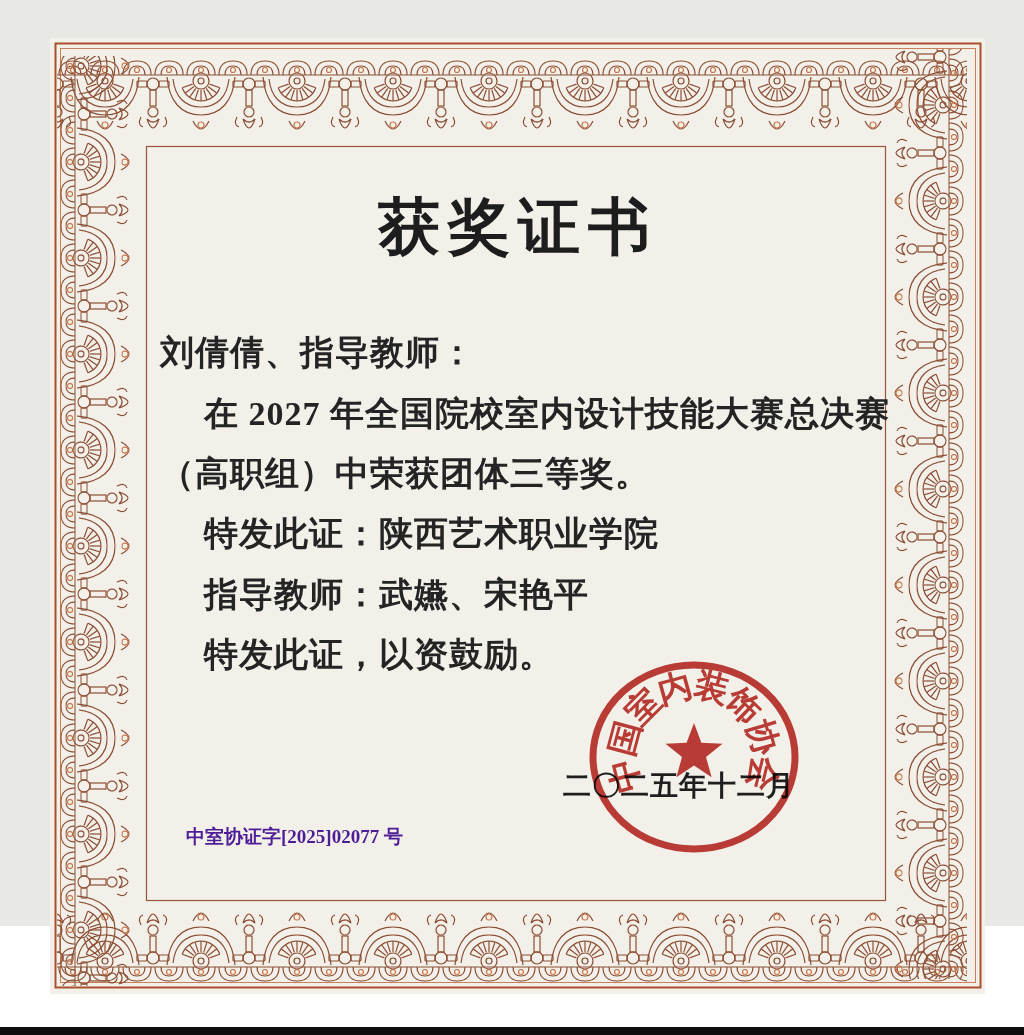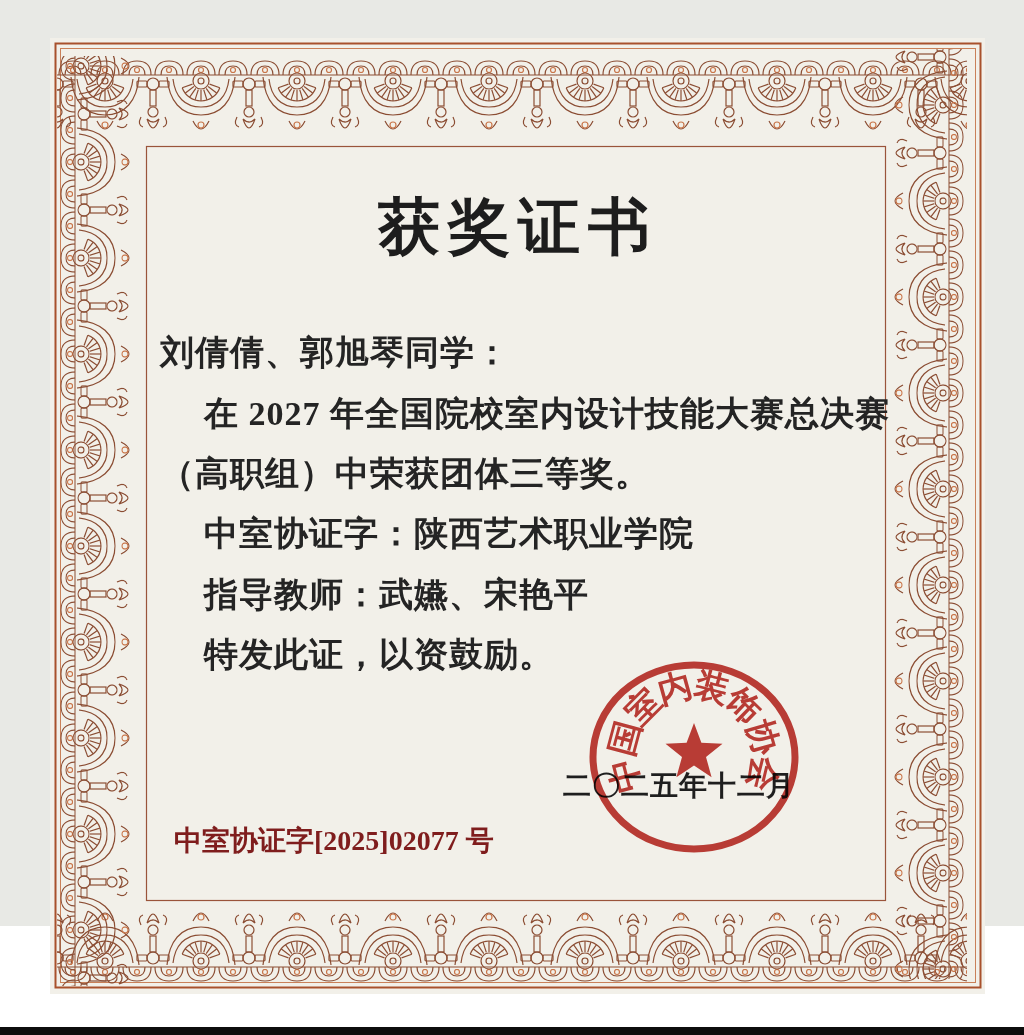--- a/index.html
+++ b/index.html
@@ -16,22 +16,22 @@
   .bodyline{position:absolute;font-size:34px;font-weight:700;color:#242424;
             line-height:1;white-space:nowrap;letter-spacing:1px;}
   .l1{left:160px;top:336px;}
   .l2{left:204px;top:397px;}
   .l3{left:160px;top:457px;}
   .l4{left:204px;top:517px;}
   .l5{left:204px;top:578px;}
   .l6{left:204px;top:638px;}
   .date{position:absolute;left:563px;top:772px;font-size:28px;font-weight:700;
         color:#1e1e1e;line-height:1;white-space:nowrap;letter-spacing:1px;}
-  .certno{position:absolute;left:174px;top:827px;font-size:28px;font-weight:600;
-          color:#7f1d1d;line-height:1;white-space:nowrap;}
+  .certno{position:absolute;left:186px;top:827px;font-size:19px;font-weight:600;
+          color:#4c1d95;line-height:1;white-space:nowrap;}
 </style>
 </head>
 <body>
 
 <div class="stage">
 
   <div class="paper"></div>
 
   <svg class="border-svg" viewBox="0 0 1024 1035">
     <defs>
@@ -99,24 +99,24 @@
           <rect x="49" y="57" width="930" height="84" fill="url(#bandH)"></rect>
         </g>
       <g transform="translate(1024,0) rotate(90)">
           <rect x="49" y="58" width="930" height="84" fill="url(#bandH)"></rect>
         </g>
     </g>
     <rect x="146.5" y="146.5" width="739" height="754" fill="none" stroke="#9a543a" stroke-width="1.2"></rect>
   </svg>
 
   <div class="title">获奖证书</div>
-  <div class="bodyline l1">刘倩倩、郭旭琴同学：</div>
+  <div class="bodyline l1">刘倩倩、指导教师：</div>
   <div class="bodyline l2">在 2027 年全国院校室内设计技能大赛总决赛</div>
   <div class="bodyline l3">（高职组）中荣获团体三等奖。</div>
-  <div class="bodyline l4">中室协证字：陕西艺术职业学院</div>
+  <div class="bodyline l4">特发此证：陕西艺术职业学院</div>
   <div class="bodyline l5">指导教师：武嬿、宋艳平</div>
   <div class="bodyline l6">特发此证，以资鼓励。</div>
   <div class="date">二〇二五年十二月</div>
   <div class="certno">中室协证字[2025]02077 号</div>
 
   <svg class="seal-svg" viewBox="0 0 1024 1035">
     <defs>
       <path id="sealArc" d="M642.6,787.9 A60,60 0 1 1 744.3,789.7" fill="none"></path>
     </defs>
     <ellipse cx="694" cy="757" rx="101" ry="92" fill="none" stroke="#c2403a" stroke-width="7"></ellipse>

